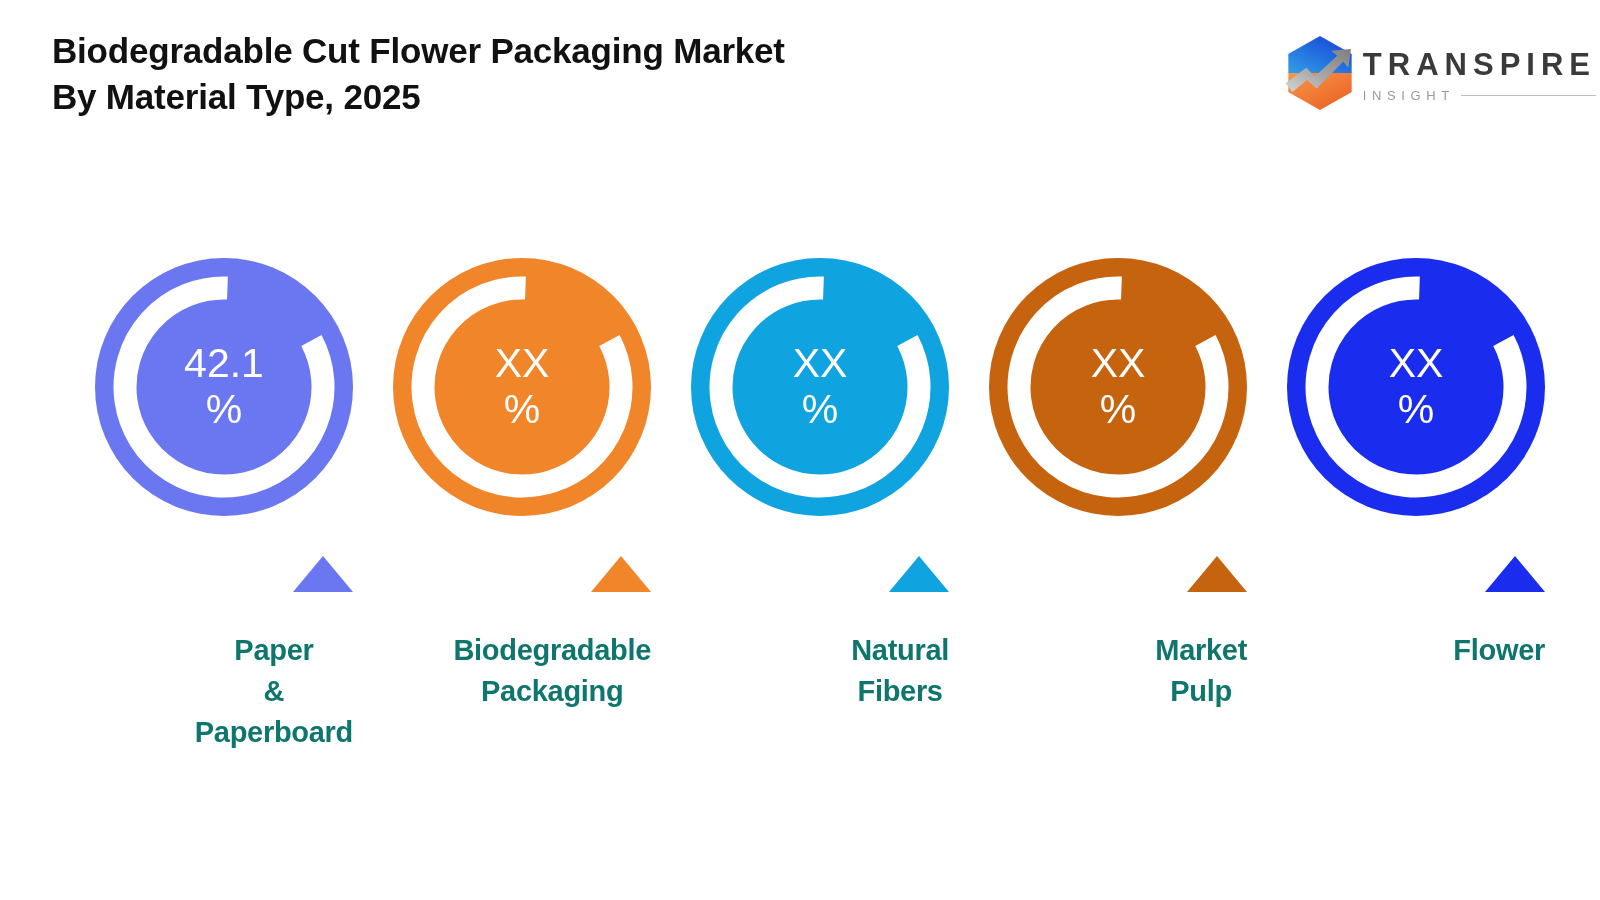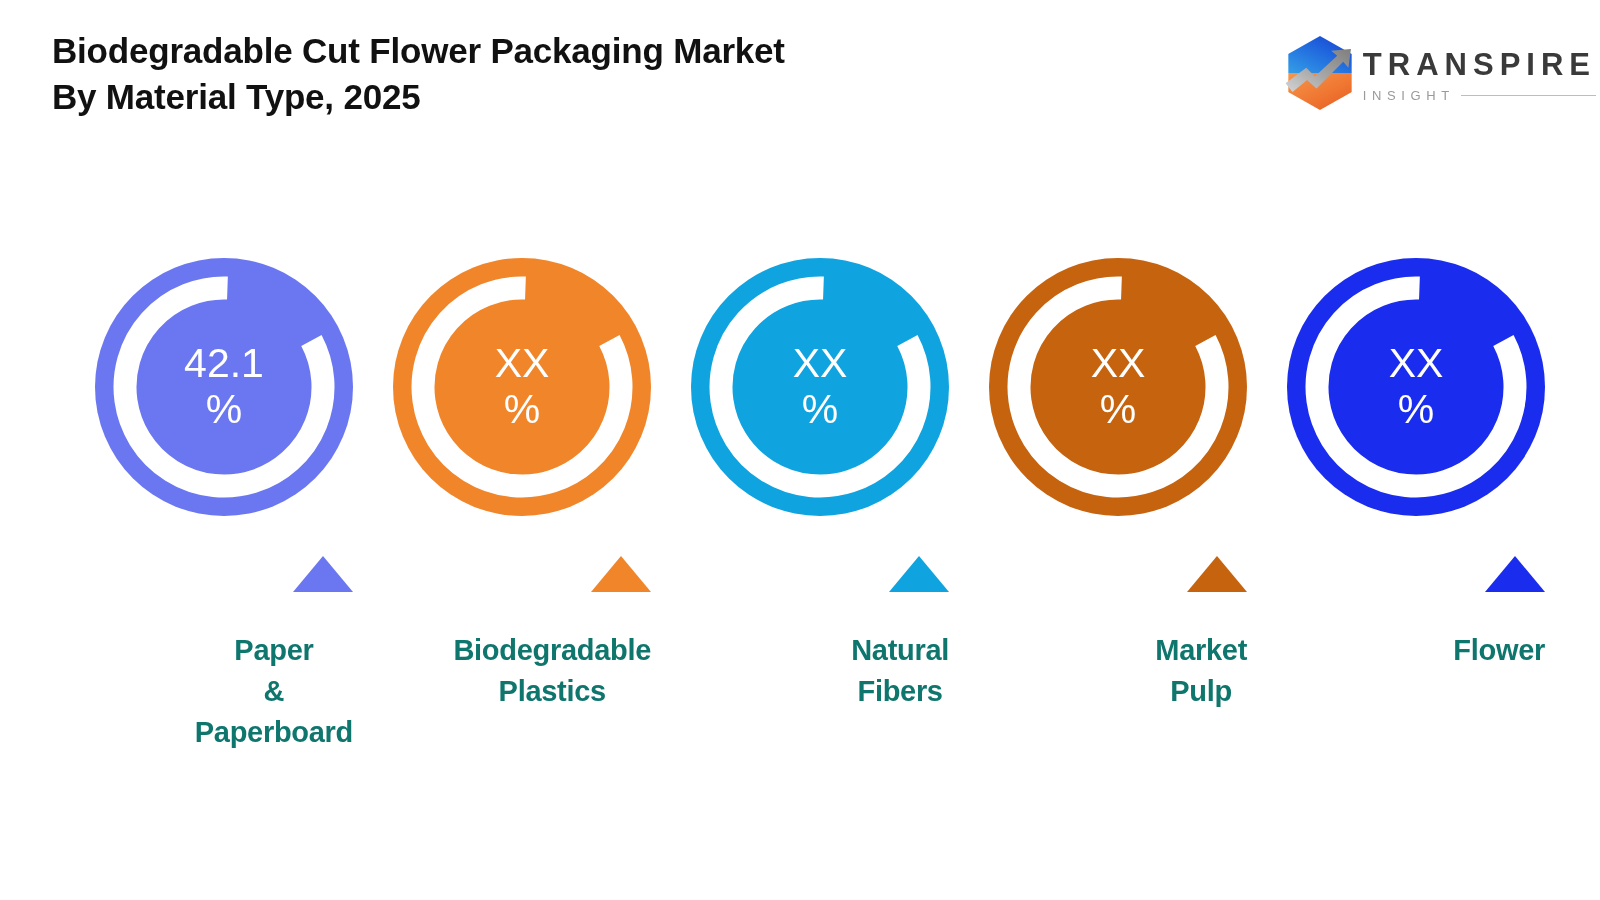--- a/index.html
+++ b/index.html
@@ -217,21 +217,21 @@
     <div class="donut-wrap">
       <svg class="donut-svg" viewBox="0 0 258 258">
         <circle class="donut-disc" cx="129" cy="129" r="129" fill="#f0852a"></circle>
         <path class="donut-arc" d="M 132.46 30.06 A 99 99 0 1 0 216.41 82.52" fill="none" stroke-width="23" stroke="#ffffff"></path>
       </svg>
       <div class="donut-value">XX
 %</div>
     </div>
     <div class="pointer" style="border-bottom-color: rgb(240, 133, 42);"></div>
     <div class="seg-label">Biodegradable
-Plastics</div>
+Packaging</div>
   </div>
 
   <div class="segment">
     <div class="donut-wrap">
       <svg class="donut-svg" viewBox="0 0 258 258">
         <circle class="donut-disc" cx="129" cy="129" r="129" fill="#0fa3e0"></circle>
         <path class="donut-arc" d="M 132.46 30.06 A 99 99 0 1 0 216.41 82.52" fill="none" stroke-width="23" stroke="#ffffff"></path>
       </svg>
       <div class="donut-value">XX
 %</div>

